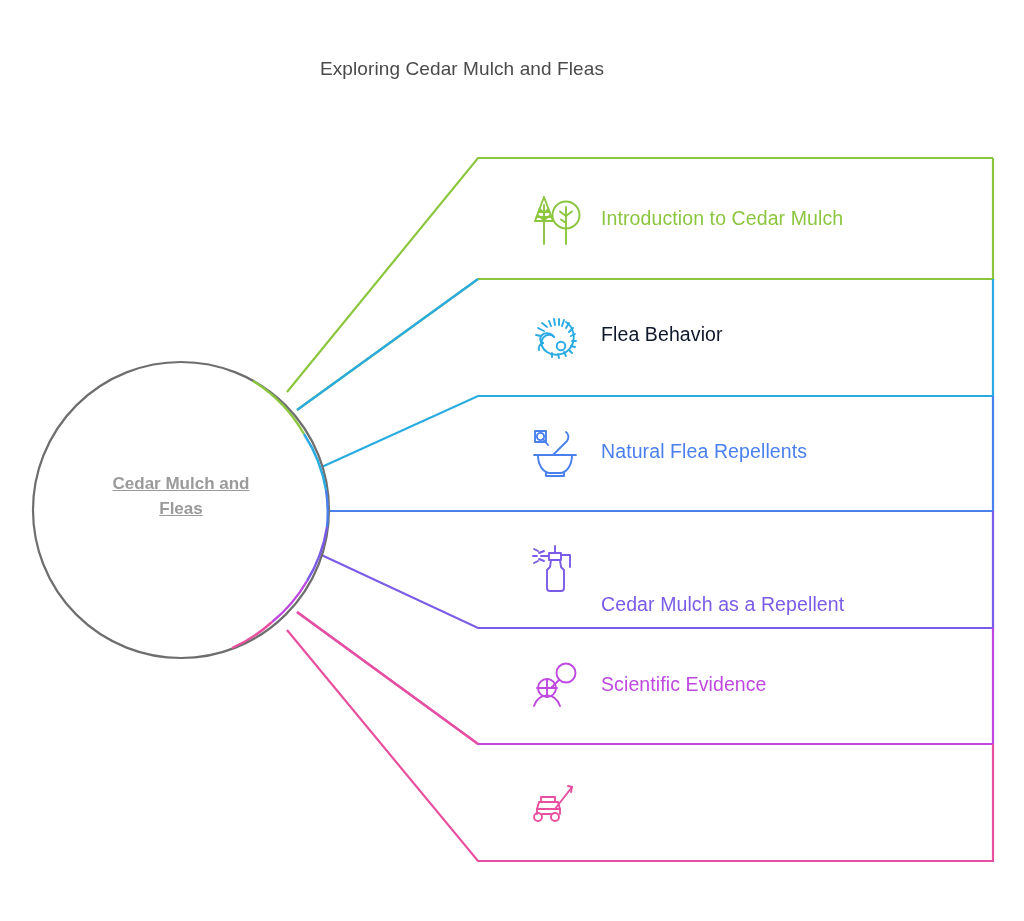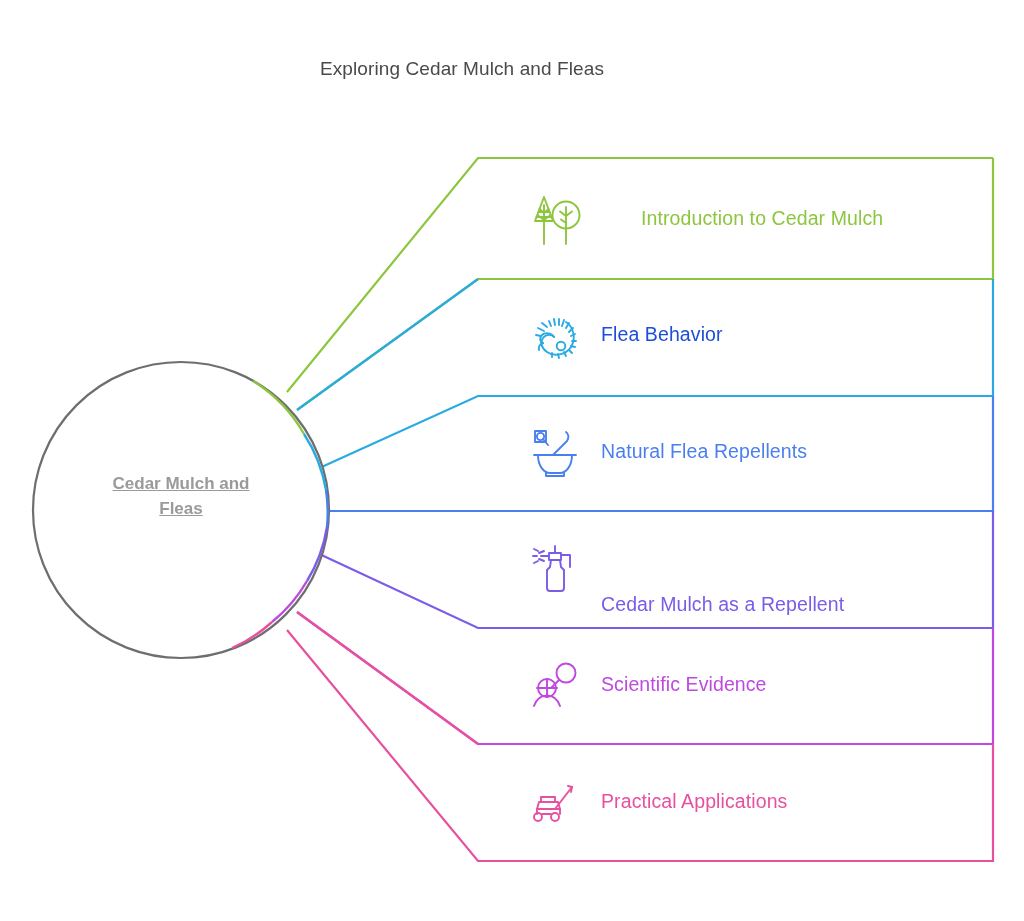--- a/index.html
+++ b/index.html
@@ -133,21 +133,21 @@
       <path d="M16 21 L20.5 17"></path>
       <path d="M16 28 L10 23.5"></path>
       <path d="M16 28 L22 23.5"></path>
       <circle cx="38" cy="23" r="13.5"></circle>
       <path d="M38 15 L38 52"></path>
       <path d="M38 24 L32 19.5"></path>
       <path d="M38 24 L44 19.5"></path>
       <path d="M38 31 L33 27.5"></path>
     </svg>
   </div>
-  <div class="branch-label" style="left:601px; top:207px; color:#8cc63e;margin-left:40px;">Introduction to Cedar Mulch</div>
+  <div class="branch-label" style="left:601px; top:207px; color:#8cc63e;">Introduction to Cedar Mulch</div>
 
   <div class="branch-icon" style="left:528px; top:308px;">
     <svg viewBox="0 0 56 56" fill="none" stroke="#29abe2" stroke-width="1.9" stroke-linecap="round" stroke-linejoin="round">
       <path d="M38 14 C46 19 48 31 43 39 C38 47 26 49 19 44 C13 40 12 34 15 30 C18 26 24 26 26 29"></path>
       <path d="M26 29 C24 25 17 24 14 27 C11 30 12 34 15 35"></path>
       <path d="M15 35 C12 36 10 39 11 42"></path>
       <circle cx="33" cy="38" r="4.3"></circle>
       <path d="M21 13 L23 18"></path>
       <path d="M26 11 L27 17"></path>
       <path d="M31 11 L31 17"></path>
@@ -159,21 +159,21 @@
       <path d="M47 39 L43 38"></path>
       <path d="M44 45 L41 42"></path>
       <path d="M38 48 L36 44"></path>
       <path d="M31 50 L30 46"></path>
       <path d="M24 49 L24 45"></path>
       <path d="M14 15 L19 19"></path>
       <path d="M10 20 L16 23"></path>
       <path d="M8 27 L13 28"></path>
     </svg>
   </div>
-  <div class="branch-label" style="left:601px; top:323px; color:#1d4ed8;">Flea Behavior</div>
+  <div class="branch-label" style="left:601px; top:323px; color:#0f172a;">Flea Behavior</div>
 
   <div class="branch-icon" style="left:528px; top:424px;">
     <svg viewBox="0 0 56 56" fill="none" stroke="#4a80ee" stroke-width="1.9" stroke-linecap="round" stroke-linejoin="round">
       <path d="M7 7 L18 7 L18 18 L7 18 Z"></path>
       <circle cx="12.5" cy="12.5" r="3.6"></circle>
       <path d="M15 15 L20 21"></path>
       <path d="M38 8 C41 10 41 14 39 17 L25 31"></path>
       <path d="M6 31 L48 31"></path>
       <path d="M10 31 C10 42 16 49 22 49 L32 49 C38 49 44 42 44 31"></path>
       <path d="M18 49 L18 52 L36 52 L36 49"></path>
@@ -216,15 +216,14 @@
       <path d="M9 34 L9 39"></path>
       <path d="M32 34 L32 39"></path>
       <circle cx="10" cy="42" r="4"></circle>
       <circle cx="27" cy="42" r="4"></circle>
       <path d="M14 39 L23 39"></path>
       <path d="M27 34 L44 12"></path>
       <path d="M44 12 L40 11"></path>
       <path d="M44 12 L43 17"></path>
     </svg>
   </div>
-  <div class="branch-label" style="left:601px; top:790px; color:#e8509f;">Practical Applications</div>
 
 </div>
 
 </body></html>

